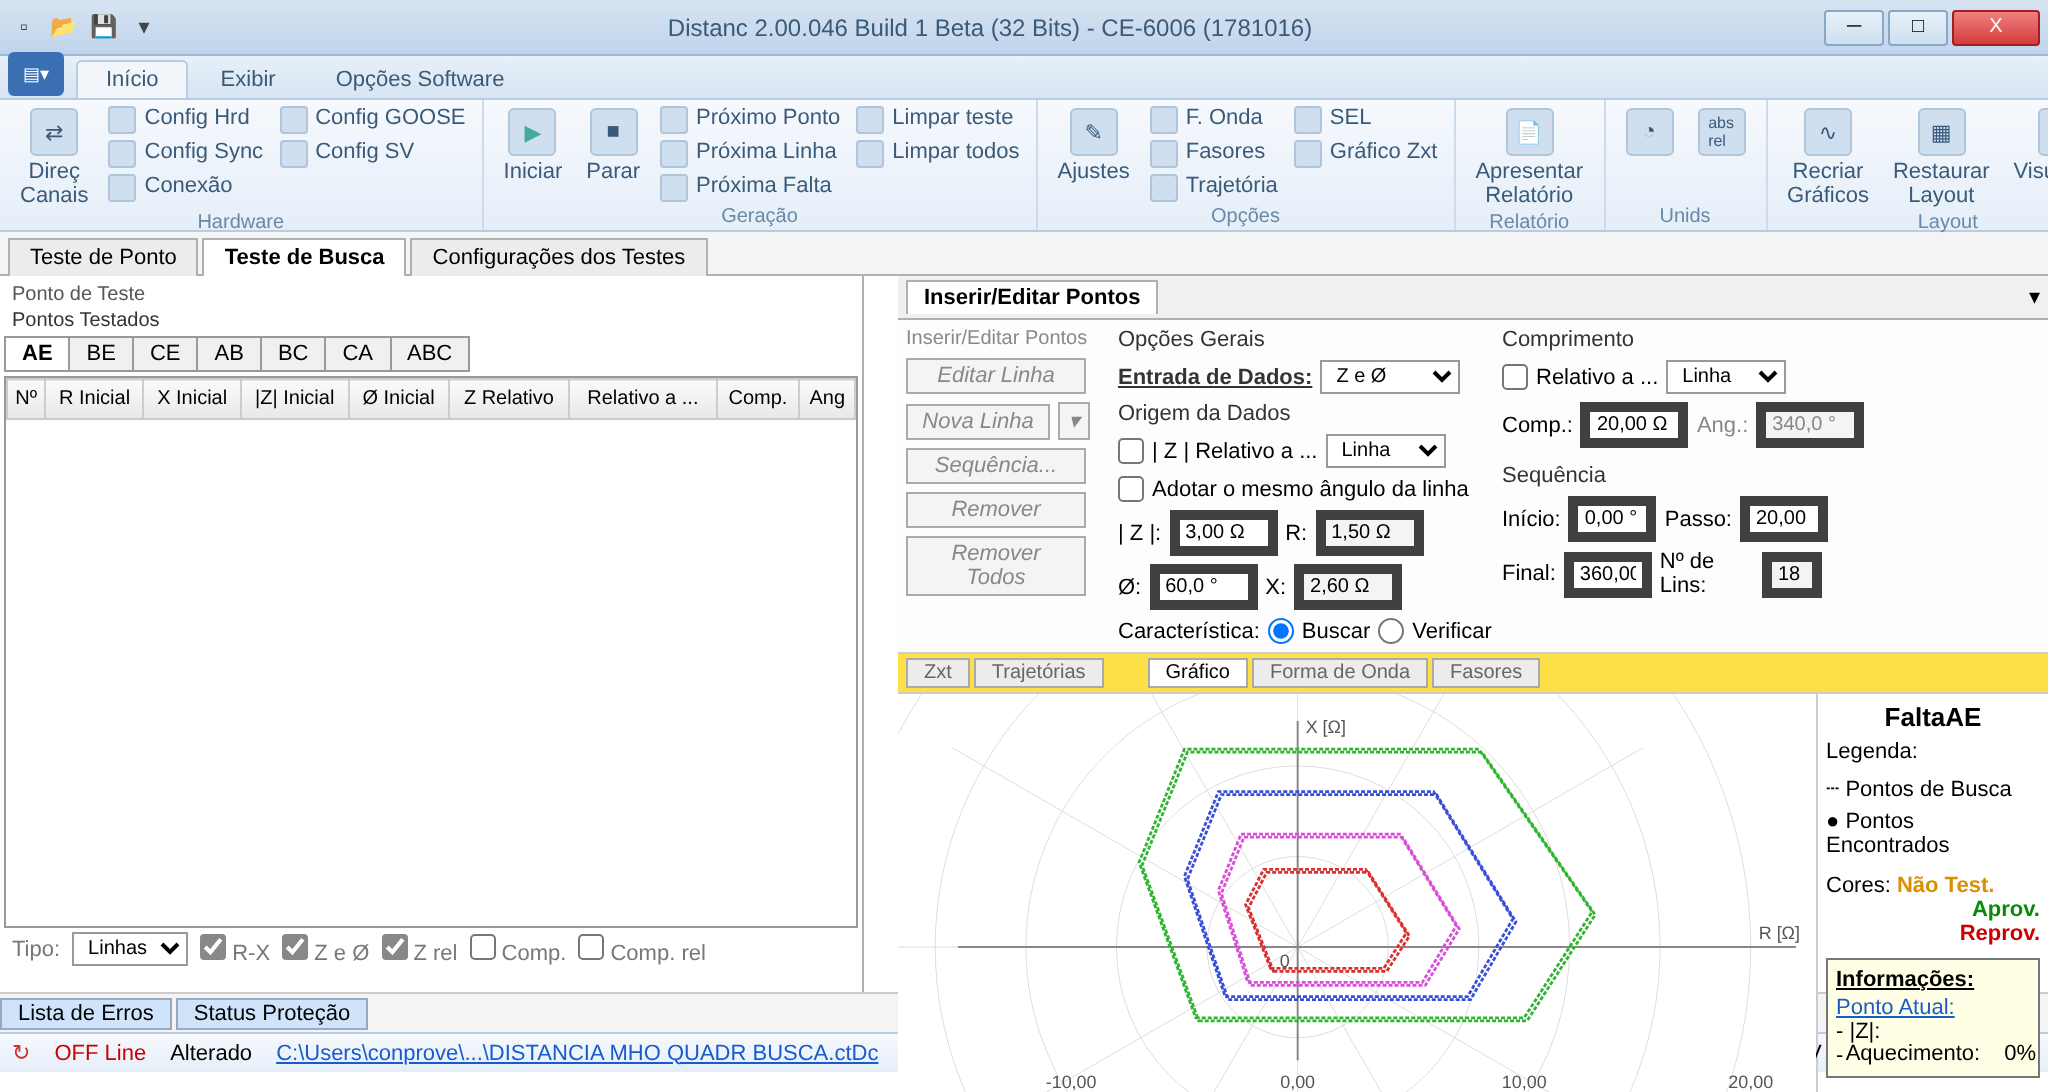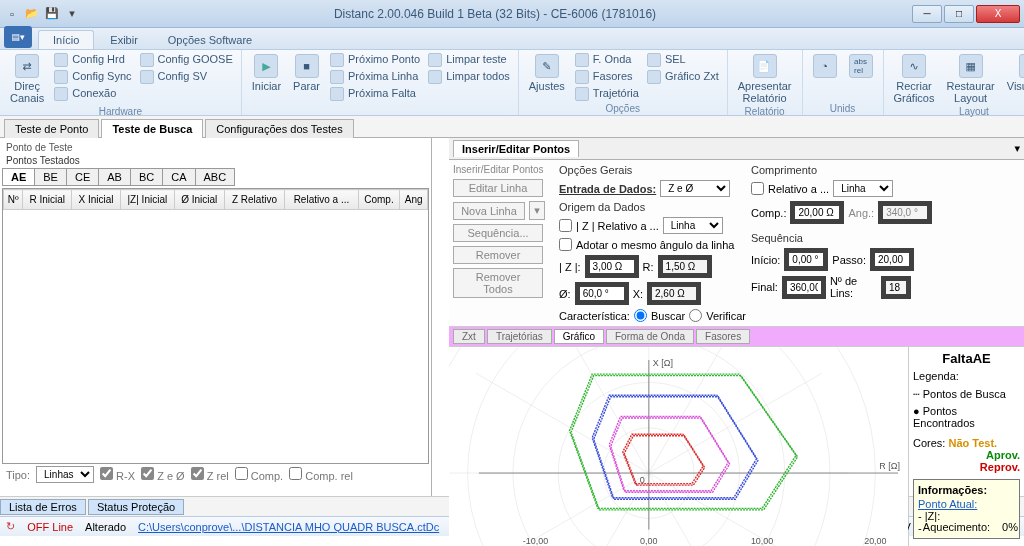--- a/index.html
+++ b/index.html
@@ -51,31 +51,31 @@
 
 .typerow { display: flex; align-items: center; gap: 6px; padding: 2px 4px; color:#777;}
 .typerow input[type=checkbox]{ accent-color:#888;}
 
 
 .rtab { background: #f0f0f0; border-bottom: 1px solid #b0b0b0; padding: 2px 4px; display:flex; align-items:center;}
 .rtab .t { background: #fff; border: 1px solid #b0b0b0; border-bottom: none; padding: 2px 8px; font-weight: bold; }
 
 .editpanel { display: flex; padding: 4px; gap: 6px; background:#fdfdfd; border-bottom:1px solid #ccc;}
 .editcol { display: flex; flex-direction: column; gap: 4px; }
-.editcol button { padding: 2px 6px; border: 1px solid #aaa; background: #f4f4f4; color:#888; width:90px; }
+.editcol button { padding: 2px 6px; border: 1px solid #aaa; background: #f4f4f4; color:#888; width:90px; font-style:italic;}
 .lbl { color: #333; }
 .lbl b { text-decoration: underline; }
 .fld { border: 5px solid #404040; padding: 1px 3px; background: #fff; width: 54px; font-size:10px;}
 .sel { border: 1px solid #999; padding: 1px 3px; background: #fff; font-size:10px;}
 .row { display: flex; align-items: center; gap: 4px; }
 .btn { border: 1px solid #888; background: linear-gradient(#fafafa,#e4e4e4); padding: 2px 14px; border-radius:2px;}
 
-.charttabs { display: flex; gap: 2px; padding: 2px 4px; background:#f0abfc; border-bottom:1px solid #ccc;}
+.charttabs { display: flex; gap: 2px; padding: 2px 4px; background:#fde047; border-bottom:1px solid #ccc;}
 .ctab { border: 1px solid #aaa; padding: 1px 8px; background: #ececec; color:#666; font-size:10px;}
-.ctab.active { background: #fff; color:#000;}
+.ctab.active { background: #fff; color:#000;margin-left:20px;}
 
 .chartwrap { flex: 1; display: flex; }
 .plot { flex: 1; position: relative; background: #fff; }
 .legend { width: 116px; border-left: 1px solid #ccc; padding: 4px; font-size: 10px; }
 .legend h3 { font-size: 13px; font-weight: bold; text-align: center; }
 .infobox { background: #ffffe5; border: 1px solid #777; padding: 4px; margin-top: 6px; }
 
 .bottombar { height: 20px; background: #f4f4f4; border-top: 1px solid #ccc; display: flex; align-items: center; }
 .bottabs { display: flex; }
 .bottab { background: #cfe4fb; border: 1px solid #9ab; padding: 1px 8px; margin-right: 2px; }
@@ -178,20 +178,21 @@
         <div class="rbtn-sm">
             <span class="ico"></span>
             <span>Limpar teste</span>
           </div>
         <div class="rbtn-sm">
             <span class="ico"></span>
             <span>Limpar todos</span>
           </div>
       </div>
     </div>
+    <div class="gname">Geração</div>
   </div>
   <div class="rgroup">
     <div class="items">
       <div class="rbtn-big">
           <div class="ico">✎</div>
           <span>Ajustes</span>
         </div>
       <div class="vcol">
         <div class="rbtn-sm">
             <span class="ico"></span>
@@ -443,21 +444,21 @@
       </div>
       <div class="legend">
         <h3>FaltaAE</h3>
         <div style="margin-top:4px">Legenda:</div>
         <div style="margin-top:6px">┄ <span>Pontos de Busca</span></div>
         <div style="margin-top:4px">● <span>Pontos Encontrados</span></div>
         <div style="margin-top:8px"><span>Cores:</span> <span style="color:#d89000;font-weight:bold">Não Test.</span></div>
         <div style="text-align:right"><span style="color:#0a8a0a;font-weight:bold">Aprov.</span></div>
         <div style="text-align:right"><span style="color:#c00;font-weight:bold">Reprov.</span></div>
         <div class="infobox">
-          <div style="font-weight:bold;">Informações:</div>
+          <div style="font-weight:bold;text-decoration:underline">Informações:</div>
           <div style="color:#1a5bcc;text-decoration:underline;margin-top:2px">Ponto Atual:</div>
           <div>- |Z|:</div>
           <div>- </div>
         </div>
       </div>
     </div>
   </div>
 </div>
 
 <div class="bottombar">

